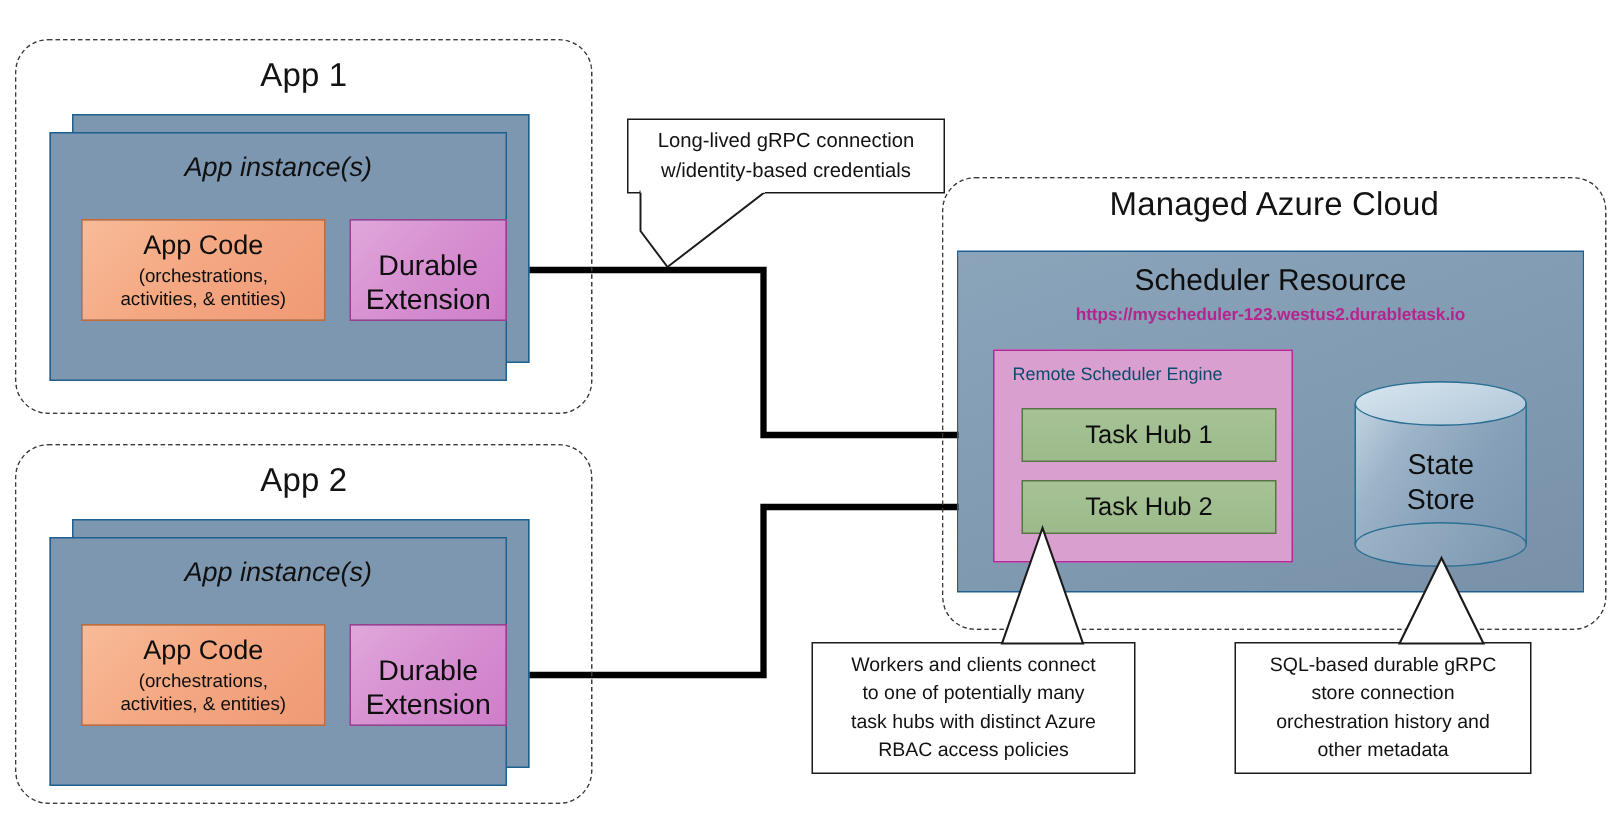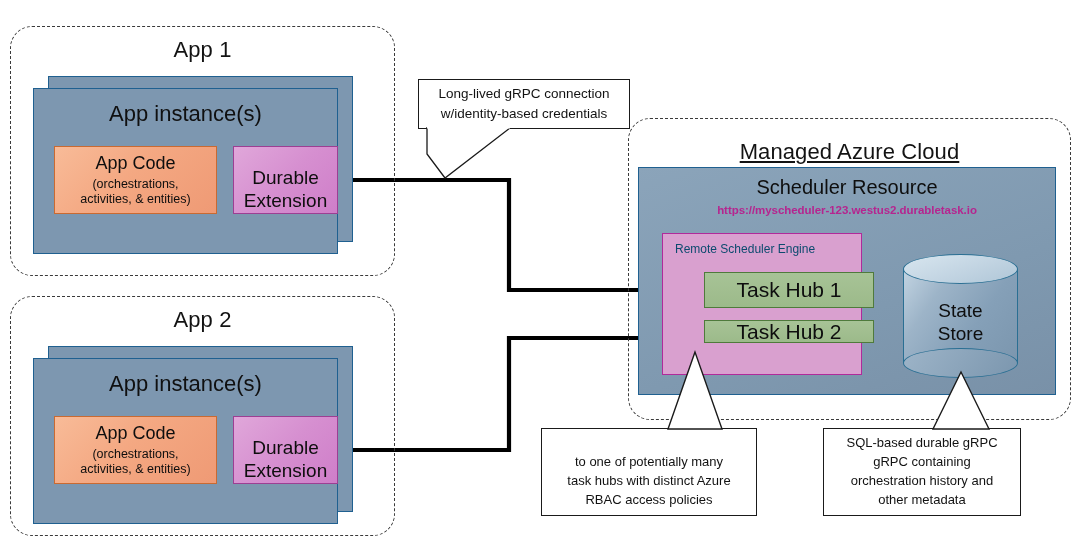--- a/index.html
+++ b/index.html
@@ -38,22 +38,23 @@
     position: absolute;
     background: #7d97b0;
     border: 1.4px solid #1f6090;
   }
   .inst-back { }
   .inst-front { }
   .inst-label {
     position: absolute;
     width: 100%;
     text-align: center;
-    font-size: 22px;
+    font-size: 18px;
     color: #101010;
+    font-style: italic;
   }
 
   
   .appcode-box {
     position: absolute;
     background: linear-gradient(135deg, #f8bb98 0%, #f4a882 45%, #ef9a75 100%);
     border: 1.4px solid #c96a32;
     display: flex; flex-direction: column;
     align-items: center; justify-content: center;
     text-align: center;
@@ -93,21 +94,21 @@
   }
   .engine-label {
     position: absolute;
     font-size: 12px; color: #0c4a6e;
   }
   .taskhub {
     position: absolute;
     background: linear-gradient(180deg, #a7c396 0%, #9cba8a 100%);
     border: 1.3px solid #4f7a3c;
     display: flex; align-items: center; justify-content: center;
-    font-size: 21px; color: #0e0e0e; margin-left: 23px;
+    font-size: 17px; color: #0e0e0e;
   }
 
   
   .cyl { position: absolute; }
   .cyl-body {
     position: absolute; left:0; top: 15px;
     width: 100%; height: calc(100% - 30px);
     background: linear-gradient(125deg, #c2d4e2 0%, #9db4c8 28%, #85a0b8 62%, #7b96ae 100%);
     border-left: 1.4px solid #2a6f93;
     border-right: 1.4px solid #2a6f93;
@@ -210,35 +211,35 @@
   </div>
 
   <div class="durable-box" style="left:233px; top:416px; width:105px; height:68px;">
     <div>
       <span>Durable</span><br>
       <span>Extension</span>
     </div>
   </div>
 
   <div class="dashed-box" style="left:628px; top:118px; width:443px; height:302px;">
-    <div class="dashed-title" style="top:20px;text-decoration:underline;">Managed Azure Cloud</div>
+    <div class="dashed-title" style="top:4px;">Managed Azure Cloud</div>
   </div>
 
   <div class="scheduler-box" style="left:638px; top:167px; width:418px; height:228px;">
     <div class="scheduler-title" style="top:8px;">Scheduler Resource</div>
     <div class="scheduler-url" style="top:36px;">https://myscheduler-123.westus2.durabletask.io</div>
   </div>
 
   <div class="engine-box" style="left:662px; top:233px; width:200px; height:142px;">
     <div class="engine-label" style="left:12px; top:8px;">Remote Scheduler Engine</div>
   </div>
 
   <div class="taskhub" style="left:681px; top:272px; width:170px; height:36px;">Task Hub 1</div>
 
-  <div class="taskhub" style="left:681px; top:320px; width:170px; height:23px;">Task Hub 2</div>
+  <div class="taskhub" style="left:681px; top:320px; width:170px; height:36px;">Task Hub 2</div>
 
   <div class="cyl" style="left:903px; top:254px; width:115px; height:124px;">
     <div class="cyl-body"></div>
     <div class="cyl-bottom"></div>
     <div class="cyl-top"></div>
     <div class="cyl-label">
       <span>State</span><br>
       <span>Store</span>
     </div>
   </div>
@@ -252,32 +253,32 @@
       <span>Long-lived gRPC connection</span><br>
       <span>w/identity-based credentials</span>
     </div>
   </div>
 
   <svg class="tail-svg" style="left:640px; top:352px; width:120px; height:78px;" viewBox="0 0 120 78" xmlns="http://www.w3.org/2000/svg">
     <path d="M55,0 L28,77 L82,77 z" fill="#ffffff" stroke="#1a1a1a" stroke-width="1.4"></path>
   </svg>
   <div class="callout" style="left:541px; top:428px; width:216px; height:88px;">
     <div>
-      <br>
+      <span>Workers and clients connect</span><br>
       <span>to one of potentially many</span><br>
       <span>task hubs with distinct Azure</span><br>
       <span>RBAC access policies</span>
     </div>
   </div>
 
   <svg class="tail-svg" style="left:905px; top:372px; width:120px; height:58px;" viewBox="0 0 120 58" xmlns="http://www.w3.org/2000/svg">
     <path d="M56,0 L28,57 L84,57 z" fill="#ffffff" stroke="#1a1a1a" stroke-width="1.4"></path>
   </svg>
   <div class="callout" style="left:823px; top:428px; width:198px; height:88px;">
     <div>
       <span>SQL-based durable gRPC</span><br>
-      <span>gRPC containing</span><br>
+      <span>store connection</span><br>
       <span>orchestration history and</span><br>
       <span>other metadata</span>
     </div>
   </div>
 
 </div>
 
 </body></html>

